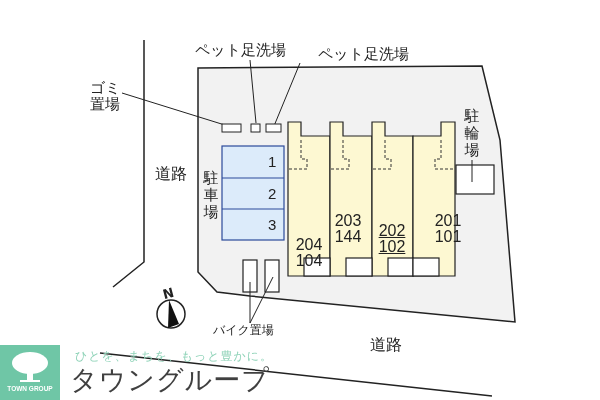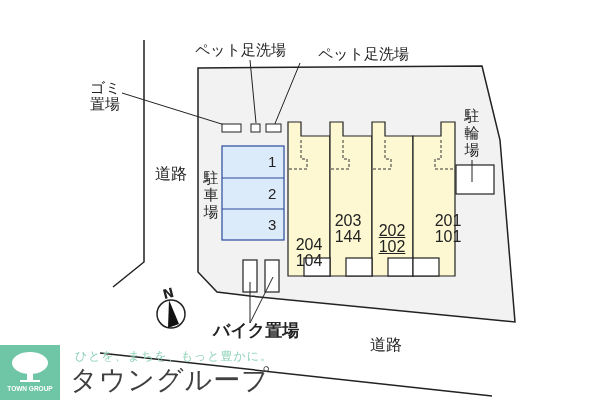--- a/index.html
+++ b/index.html
@@ -78,21 +78,21 @@
 </svg>
 
 <div class="lbl" style="left:195px;top:42px;">ペット足洗場</div>
 <div class="lbl" style="left:318px;top:46px;">ペット足洗場</div>
 <div class="lbl" style="left:90px;top:80px;width:36px;white-space:normal;line-height:16px;text-align:left;">
   <span style="display:block;width:34px;word-break:break-all;">ゴミ置場</span>
 </div>
 <div class="lbl" style="left:155px;top:165px;font-size:16px;">道路</div>
 <div class="vlbl" style="left:203px;top:170px;">駐車場</div>
 <div class="vlbl" style="left:464px;top:108px;">駐輪場</div>
-<div class="lbl" style="left:213px;top:322px;font-size:17px;font-weight:bold;">バイク置場</div>
+<div class="lbl" style="left:213px;top:322px;font-size:12px;">バイク置場</div>
 <div class="lbl" style="left:370px;top:336px;font-size:16px;">道路</div>
 <div class="lbl" style="left:163px;top:285px;font-size:13px;font-weight:bold;transform:rotate(-15deg);">N</div>
 
 <div class="num" style="left:268px;top:153px;">1</div>
 <div class="num" style="left:268px;top:185px;">2</div>
 <div class="num" style="left:268px;top:216px;">3</div>
 
 <div class="unit" style="left:289px;top:211px;margin-top:26px;">
   <div>204</div>
   <div>104</div>

